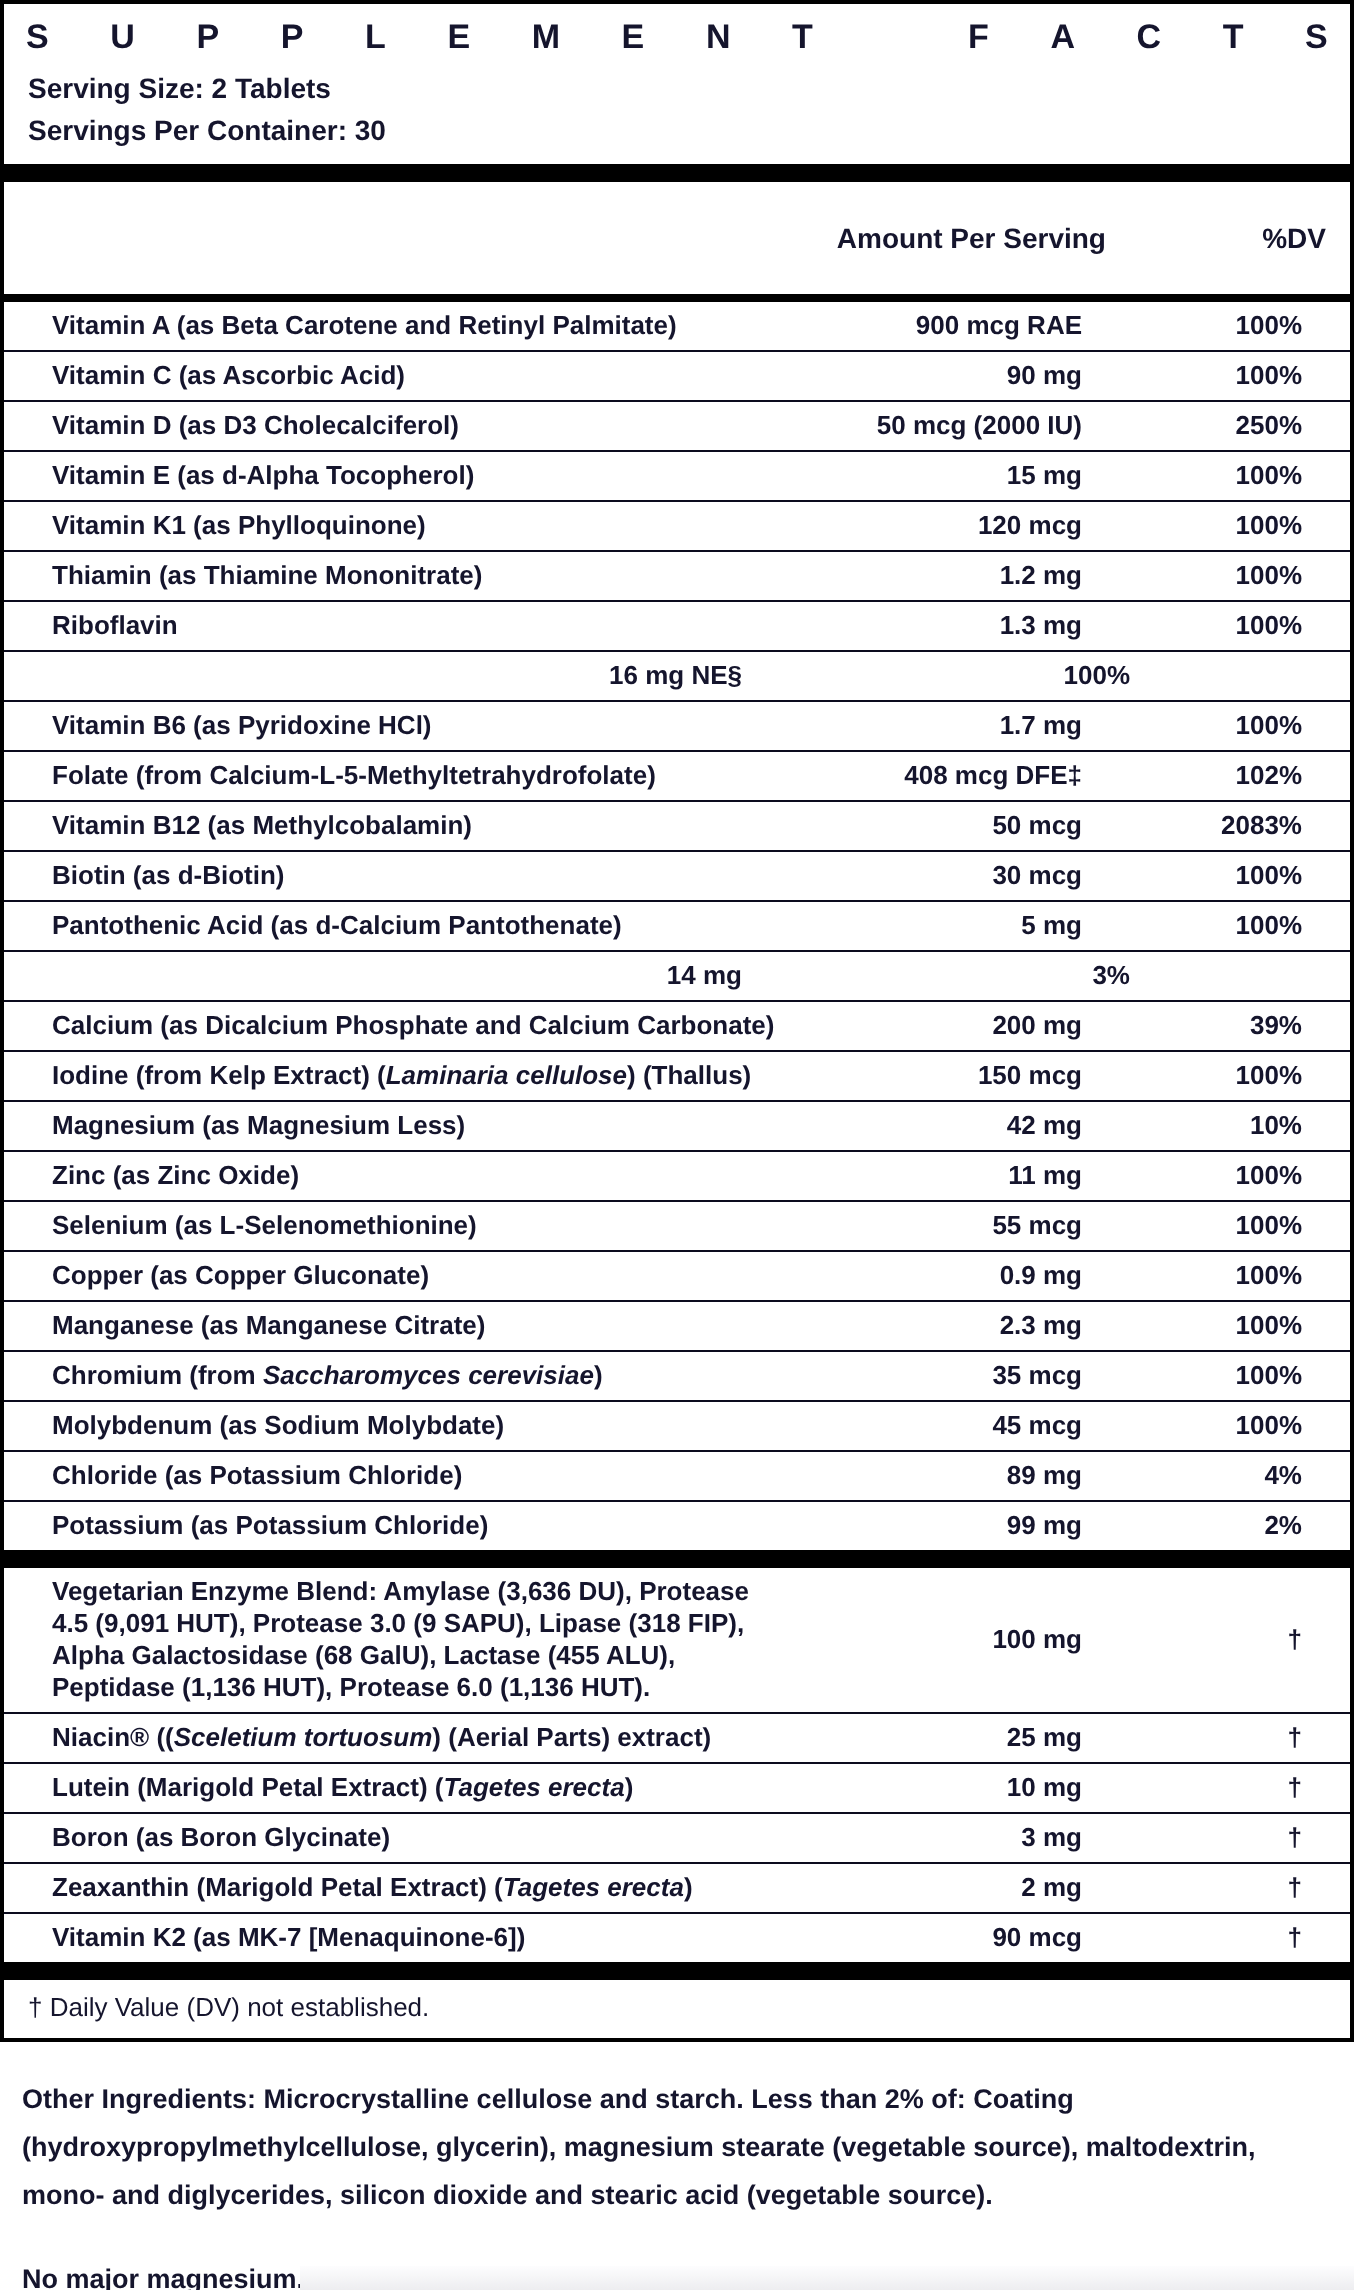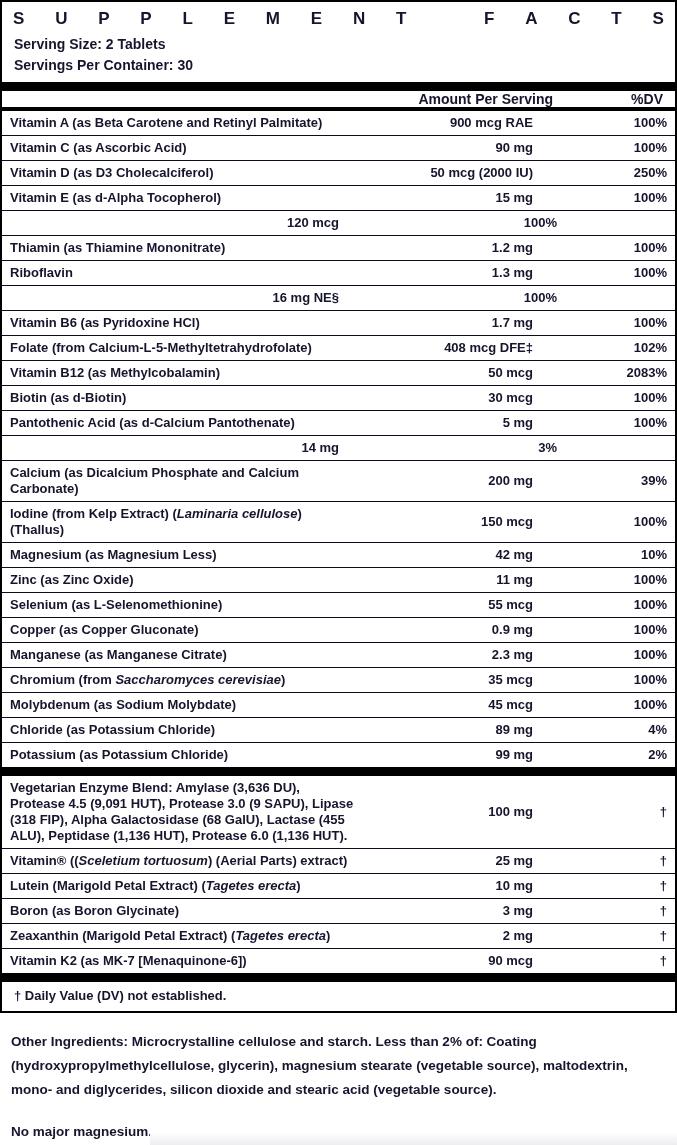--- a/index.html
+++ b/index.html
@@ -7,31 +7,31 @@
        font-family:"Liberation Sans",sans-serif;color:#15152d;
        -webkit-font-smoothing:antialiased;}
   .panel{border:2px solid #000;background:#fff;}
   .title{display:flex;justify-content:space-between;align-items:center;
          padding:7px 11px 3px 11px;font-size:17px;font-weight:700;line-height:20px;}
   .title .word-gap{width:16px;}
   .serving-line{font-size:14px;font-weight:700;line-height:21px;padding:0 12px;}
   .serving-block{padding:2px 0 6px 0;}
   .thick-bar{height:9px;background:#000;}
   .hdr-row{display:grid;grid-template-columns:1fr 170px 86px;align-items:center;
-           padding:0 12px;border-bottom:4px solid #000;}
+           padding:20px 12px;border-bottom:4px solid #000;}
   .hdr-row .amount,.hdr-row .dv{font-size:14px;font-weight:700;}
   .row{display:grid;grid-template-columns:1fr 170px 86px;align-items:center;
-       padding:4px 8px;border-top:1.5px solid #0c0c1e;gap:24px;}
+       padding:4px 24px;border-top:1.5px solid #0c0c1e;}
   .rows-group .row:first-child{border-top:none;}
   .cell{font-size:13px;font-weight:700;line-height:16px;}
   .cell.name{padding-right:6px;}
   .cell.amount{text-align:right;padding-right:24px;white-space:nowrap;}
   .cell.dv{text-align:right;}
   .cell .it{font-style:italic;}
-  .footnote-row{padding:6px 28px 7px 12px;font-size:13px;font-weight:700;line-height:16px;}
+  .footnote-row{padding:6px 28px 7px 12px;font-size:13px;font-weight:400;line-height:16px;}
   .para{font-size:13.5px;font-weight:700;line-height:24px;margin:17px 16px 16px 11px;}
   .allergens{font-size:13.5px;font-weight:700;line-height:18px;margin:21px 16px 0 11px;}
   .bottom-strip{position:absolute;left:150px;right:0;bottom:0;height:12px;
                 background:linear-gradient(180deg,#fdfdfe,#ededf0);}
 </style>
 </head>
 <body>
 
 <div>
   <div class="panel">
@@ -78,20 +78,21 @@
           <div class="cell name">Vitamin D (as D3 Cholecalciferol)</div>
           <div class="cell amount">50 mcg (2000 IU)</div>
           <div class="cell dv">250%</div>
         </div>
         <div class="row">
           <div class="cell name">Vitamin E (as d-Alpha Tocopherol)</div>
           <div class="cell amount">15 mg</div>
           <div class="cell dv">100%</div>
         </div>
         <div class="row">
+          <div class="cell name">Vitamin K1 (as Phylloquinone)</div>
           <div class="cell amount">120 mcg</div>
           <div class="cell dv">100%</div>
         </div>
         <div class="row">
           <div class="cell name">Thiamin (as Thiamine Mononitrate)</div>
           <div class="cell amount">1.2 mg</div>
           <div class="cell dv">100%</div>
         </div>
         <div class="row">
           <div class="cell name">Riboflavin</div>
@@ -188,21 +189,21 @@
         </div>
       </div>
     <div class="thick-bar"></div>
     <div class="rows-group" id="rows-botanical">
         <div class="row">
           <div class="cell name">Vegetarian Enzyme Blend: Amylase (3,636 DU), Protease 4.5 (9,091 HUT), Protease 3.0 (9 SAPU), Lipase (318 FIP), Alpha Galactosidase (68 GalU), Lactase (455 ALU), Peptidase (1,136 HUT), Protease 6.0 (1,136 HUT).</div>
           <div class="cell amount">100 mg</div>
           <div class="cell dv">†</div>
         </div>
         <div class="row">
-          <div class="cell name"><span>Vitamin® ((</span><span class="it">Sceletium tortuosum</span><span>) (Aerial Parts) extract)</span></div>
+          <div class="cell name"><span>Niacin® ((</span><span class="it">Sceletium tortuosum</span><span>) (Aerial Parts) extract)</span></div>
           <div class="cell amount">25 mg</div>
           <div class="cell dv">†</div>
         </div>
         <div class="row">
           <div class="cell name"><span>Lutein (Marigold Petal Extract) (</span><span class="it">Tagetes erecta</span><span>)</span></div>
           <div class="cell amount">10 mg</div>
           <div class="cell dv">†</div>
         </div>
         <div class="row">
           <div class="cell name">Boron (as Boron Glycinate)</div>

